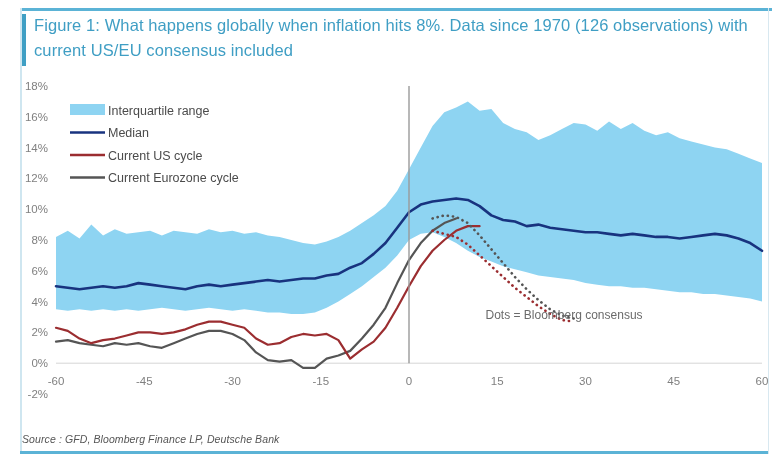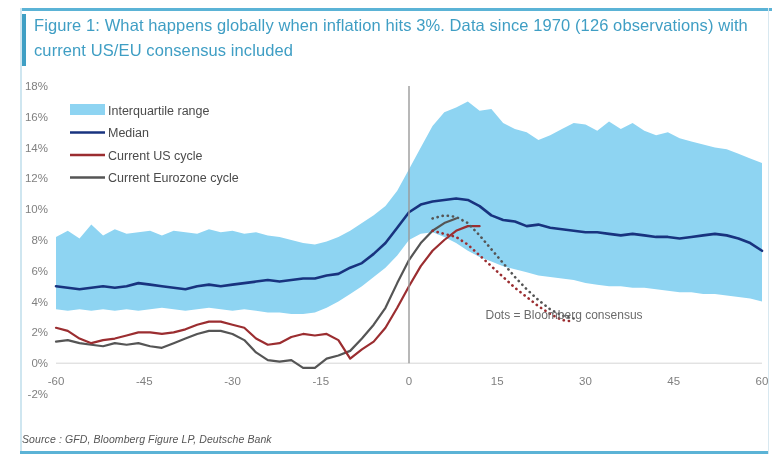--- a/index.html
+++ b/index.html
@@ -61,21 +61,21 @@
 <body>
 
 <div id="page">
 
   <div class="top-rule"></div>
   <div class="left-rule"></div>
   <div class="right-rule"></div>
   <div class="bottom-rule"></div>
 
   <div class="title-accent"></div>
-  <div class="title">Figure 1: What happens globally when inflation hits 3%. Data since 1970 (126 observations) with current US/EU consensus included</div>
+  <div class="title">Figure 1: What happens globally when inflation hits 8%. Data since 1970 (126 observations) with current US/EU consensus included</div>
 
   <div class="chart-wrap">
     <svg id="chart" width="781" height="350" viewBox="0 0 781 350">
         <rect x="56" y="8" width="706" height="308" fill="#ffffff"></rect>
         <text x="48" y="320" text-anchor="end" class="tick-label">-2%</text>
         <text x="48" y="289.2" text-anchor="end" class="tick-label">0%</text>
         <text x="48" y="258.4" text-anchor="end" class="tick-label">2%</text>
         <text x="48" y="227.60000000000002" text-anchor="end" class="tick-label">4%</text>
         <text x="48" y="196.8" text-anchor="end" class="tick-label">6%</text>
         <text x="48" y="166" text-anchor="end" class="tick-label">8%</text>
@@ -114,14 +114,14 @@
           <line x1="70" y1="77" x2="105" y2="77" stroke="#9b2d30" stroke-width="2.6"></line>
           <text x="108" y="81.5" class="legend-label">Current US cycle</text>
         </g>
         <g>
           <line x1="70" y1="99.5" x2="105" y2="99.5" stroke="#555555" stroke-width="2.6"></line>
           <text x="108" y="104" class="legend-label">Current Eurozone cycle</text>
         </g>
       </svg>
   </div>
 
-  <div class="source">Source : GFD, Bloomberg Figure LP, Deutsche Bank</div>
+  <div class="source">Source : GFD, Bloomberg Finance LP, Deutsche Bank</div>
 </div>
 
 </body></html>

